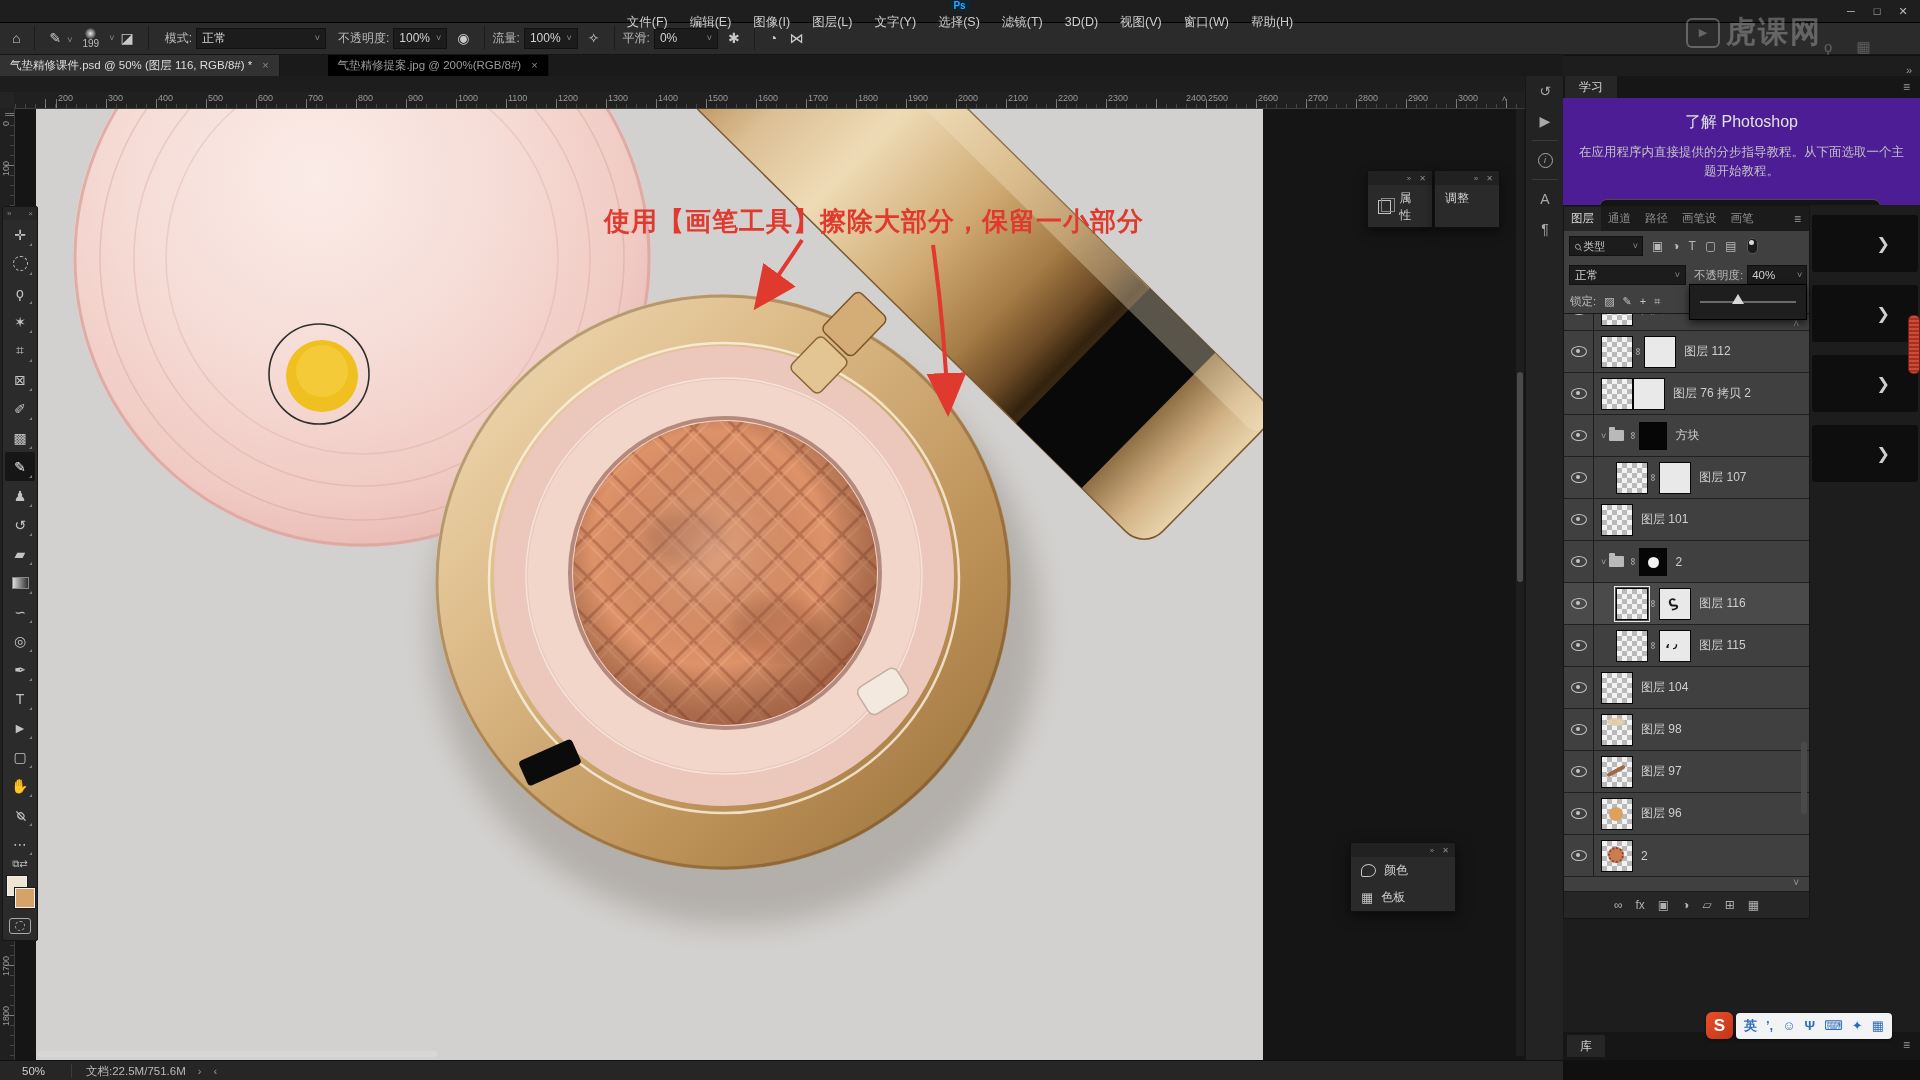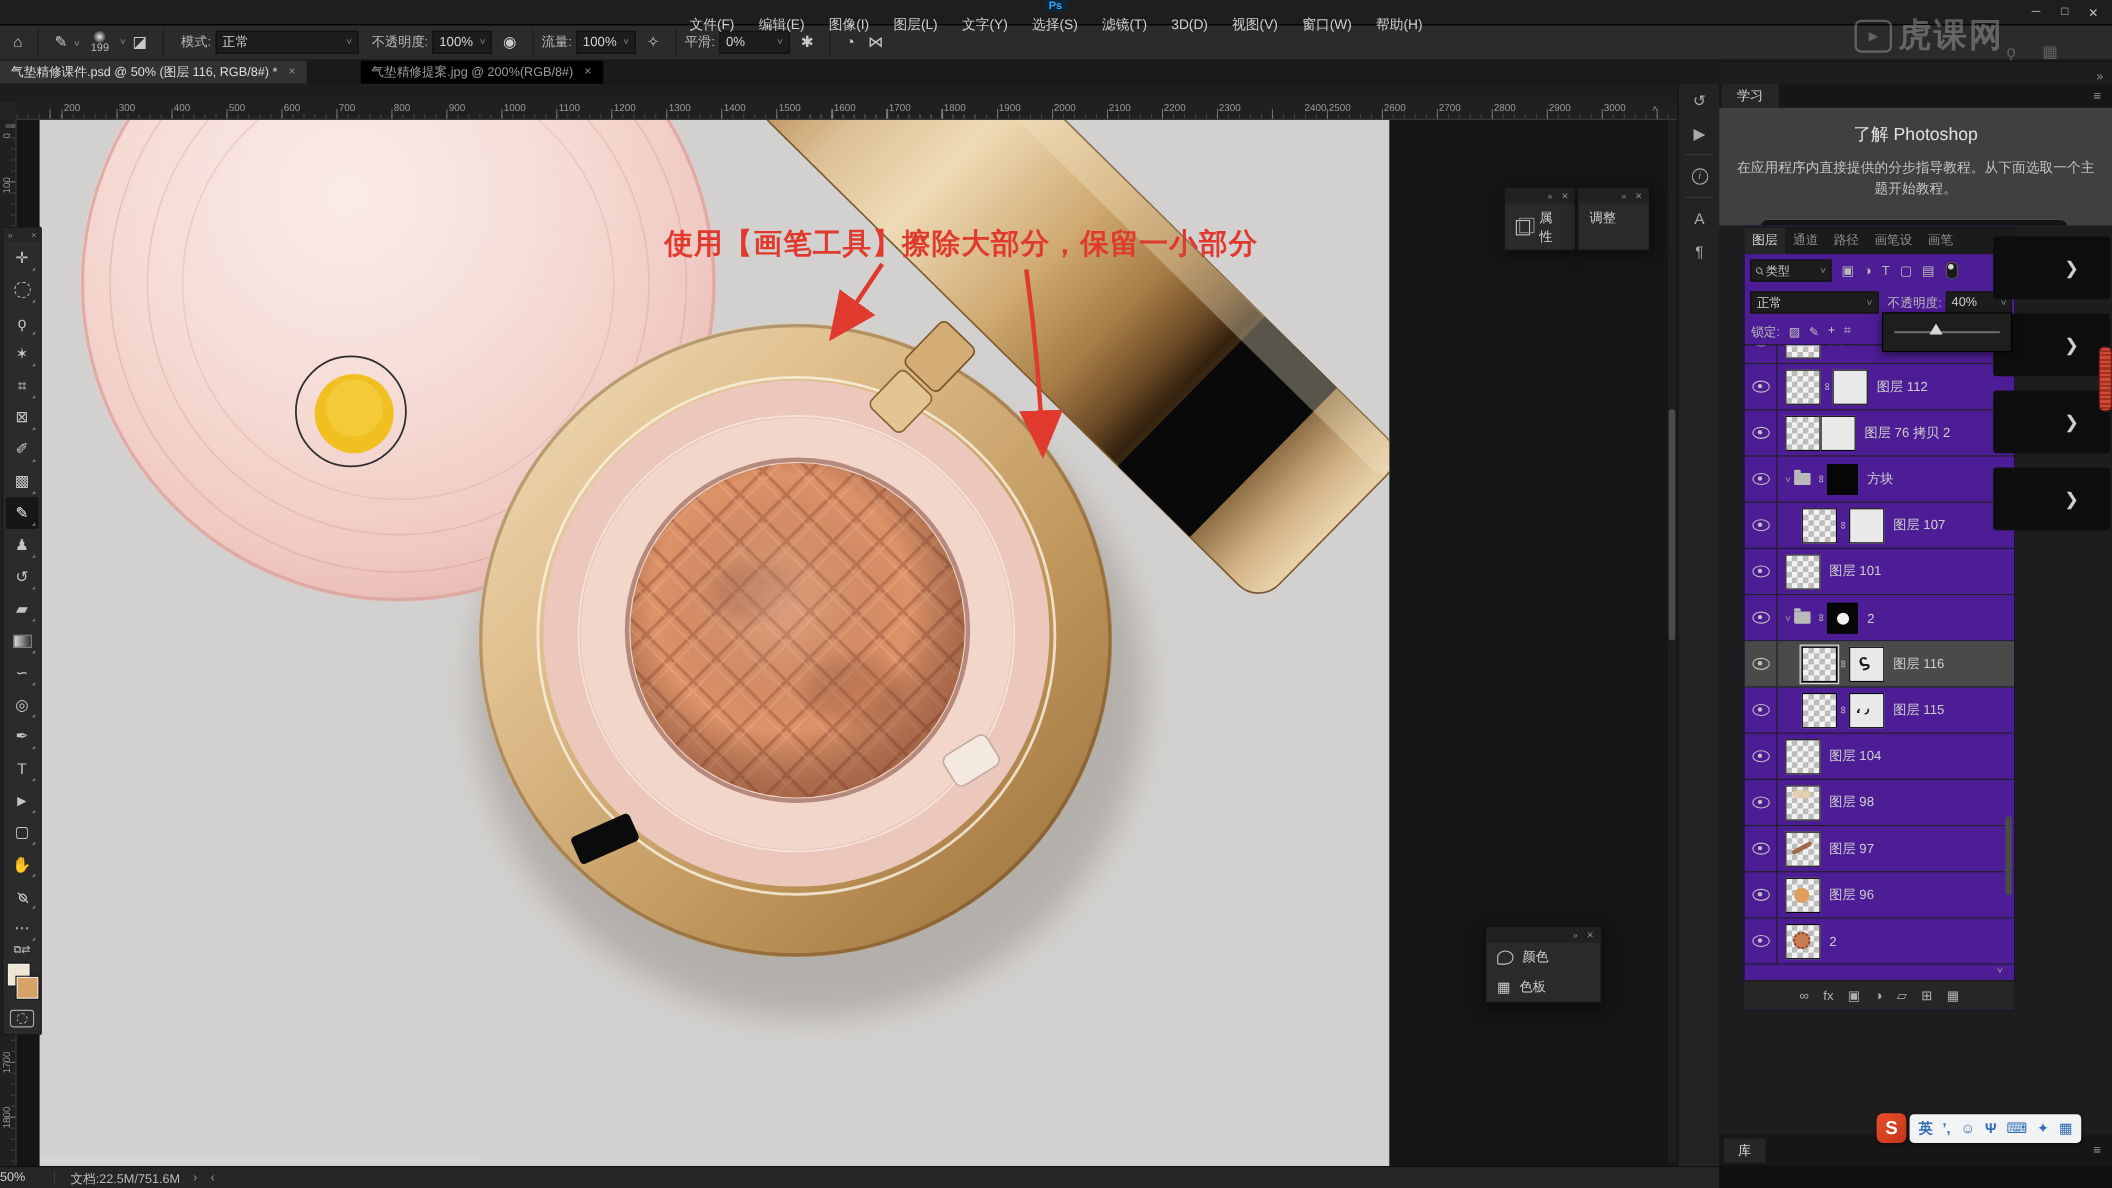--- a/index.html
+++ b/index.html
@@ -83,26 +83,26 @@
   .strip-div{width:26px;height:1px;background:#3a3a3a;margin:4px 0;}
   .info-ic{width:13px;height:13px;border:1px solid #a8a8a8;border-radius:50%;font-size:9px;display:flex;
            align-items:center;justify-content:center;font-style:italic;}
   
   #right-dock{left:1563px;top:56px;width:357px;height:1004px;background:#1d1d1d;z-index:21;}
   #dock-collapse{position:absolute;right:8px;top:8px;color:#9a9a9a;font-size:11px;}
   #learn-tabbar{position:absolute;left:0;top:20px;width:357px;height:22px;background:#161616;}
   #learn-tab{position:absolute;left:2px;top:0;height:22px;padding:0 14px;background:#262626;color:#d5d5d5;
              font-size:12px;display:flex;align-items:center;}
   #learn-menu{position:absolute;right:10px;top:4px;color:#9a9a9a;font-size:12px;}
-  #learn-body{position:absolute;left:0;top:42px;width:357px;height:107px;background:#404040;overflow:hidden;text-align:center;}
+  #learn-body{position:absolute;left:0;top:42px;width:357px;height:107px;background:#4c1d95;overflow:hidden;text-align:center;}
   #learn-title{margin-top:14px;font-size:16px;color:#e2e2e2;}
   #learn-desc{margin:10px 12px 0;font-size:12.5px;line-height:1.55;color:#c2c2c2;}
   #learn-input{position:absolute;left:36px;top:101px;width:280px;height:14px;border:1px solid #4a4a4a;border-radius:8px;background:#141414;}
   
-  #layers-panel{position:absolute;left:0;top:149px;width:245px;height:712px;background:#4c1d95;border:1px solid #151515;margin-left:22px;}
+  #layers-panel{position:absolute;left:0;top:149px;width:245px;height:712px;background:#404040;border:1px solid #151515;}
   #lp-tabs{position:absolute;left:0;top:0;width:100%;height:25px;background:#1b1b1b;display:flex;align-items:flex-end;font-size:11.5px;}
   .lp-tab{padding:4px 7px 5px;color:#8f8f8f;}
   .lp-tab.active{background:#262626;color:#d8d8d8;}
   #lp-menu{position:absolute;right:8px;top:6px;color:#9a9a9a;font-size:12px;}
   #lp-filter{position:absolute;left:0;top:25px;width:100%;height:30px;display:flex;align-items:center;}
   #lp-search{margin-left:5px;width:64px;height:18px;background:#1c1c1c;border:1px solid #111;display:flex;
              align-items:center;font-size:11px;color:#c4c4c4;padding:0 4px;}
   #lp-search .mag{transform:rotate(-45deg);font-size:11px;margin-right:3px;color:#9a9a9a;}
   .flt-ic{font-size:12px;color:#b9b9b9;margin-left:9px;}
   #flt-toggle{margin-left:10px;width:9px;height:14px;border-radius:5px;background:#1a1a1a;border:1px solid #555;position:relative;}
@@ -174,21 +174,21 @@
   .fp-row{display:flex;align-items:center;gap:8px;padding:5px 10px;font-size:12px;color:#cfcfcf;}
   .palette-ic{width:13px;height:11px;border-radius:50% 50% 50% 2px;border:1.5px solid #c4c4c4;}
   .grid-ic{font-size:13px;color:#c4c4c4;}
   #props-float{left:1367px;top:170px;width:134px;height:56px;display:flex;background:transparent;border:none;box-shadow:none;}
   .prop-cell{width:66px;height:56px;background:#2a2a2a;border:1px solid #101010;margin-right:1px;box-shadow:0 4px 10px rgba(0,0,0,.5);}
   .cube-ic{width:12px;height:12px;border:1px solid #c4c4c4;position:relative;}
   .cube-ic::after{content:"";position:absolute;left:2px;top:-3px;width:12px;height:12px;border:1px solid #8a8a8a;}
   
   #statusbar{left:0;top:1060px;width:1563px;height:20px;background:#262626;border-top:1px solid #101010;
              display:flex;align-items:center;font-size:11.5px;color:#b9b9b9;z-index:30;}
-  #status-zoom{color:#cfcfcf;}
+  #status-zoom{margin-left:22px;color:#cfcfcf;}
   #status-div{width:1px;height:14px;background:#3a3a3a;margin:0 14px 0 26px;}
   .status-chev{margin-left:12px;color:#9a9a9a;font-size:11px;}
   
   #watermark{left:1686px;top:12px;display:flex;align-items:center;gap:6px;opacity:.3;z-index:50;color:#eaeaea;}
   .wm-box{width:30px;height:26px;border:2.5px solid #eaeaea;border-radius:6px;display:flex;align-items:center;justify-content:center;font-size:11px;}
   #wm-text{font-size:30px;font-weight:bold;letter-spacing:2px;}
   #wm-sub{position:absolute;left:1824px;top:38px;opacity:.25;color:#eaeaea;font-size:15px;letter-spacing:10px;z-index:50;}
   #sogou{left:1706px;top:1012px;display:flex;align-items:center;z-index:60;}
   #sogou-logo{width:27px;height:27px;border-radius:6px;background:linear-gradient(135deg,#e8502c,#c43318);color:#fff;
               font-weight:bold;font-size:17px;display:flex;align-items:center;justify-content:center;

